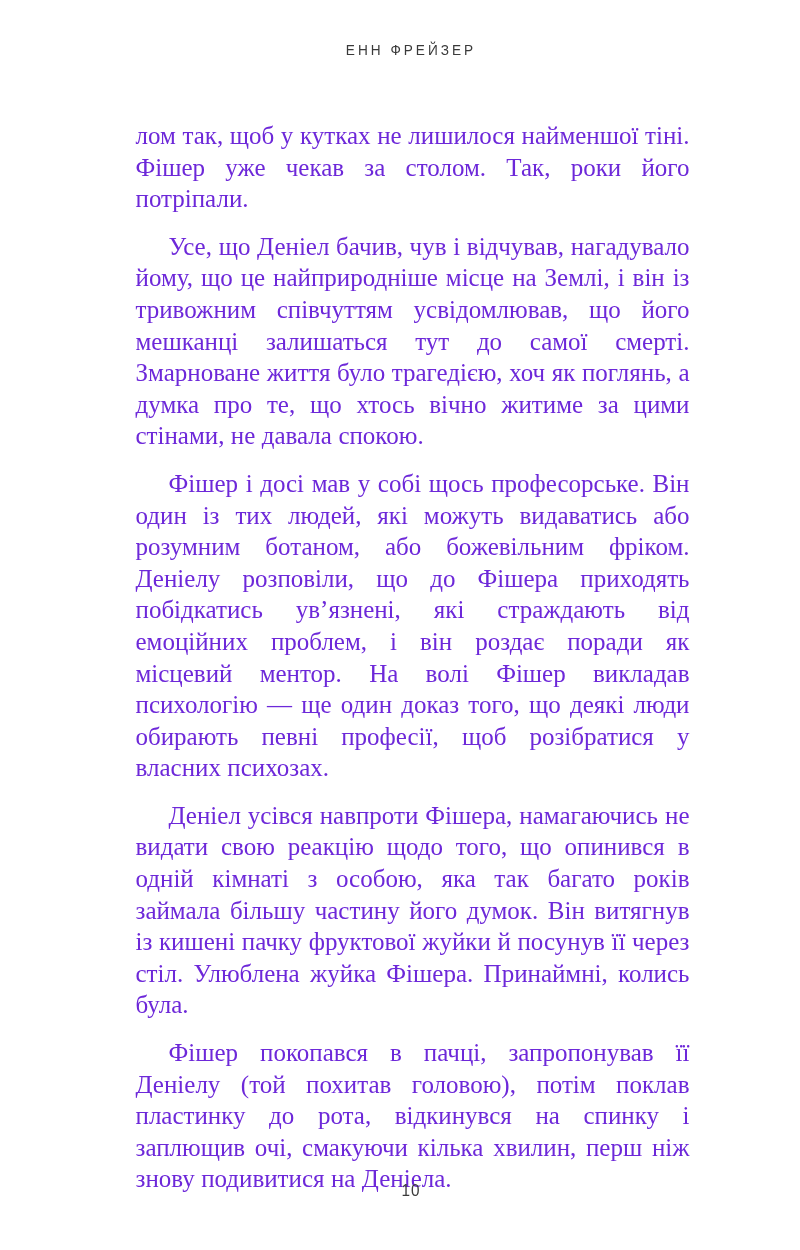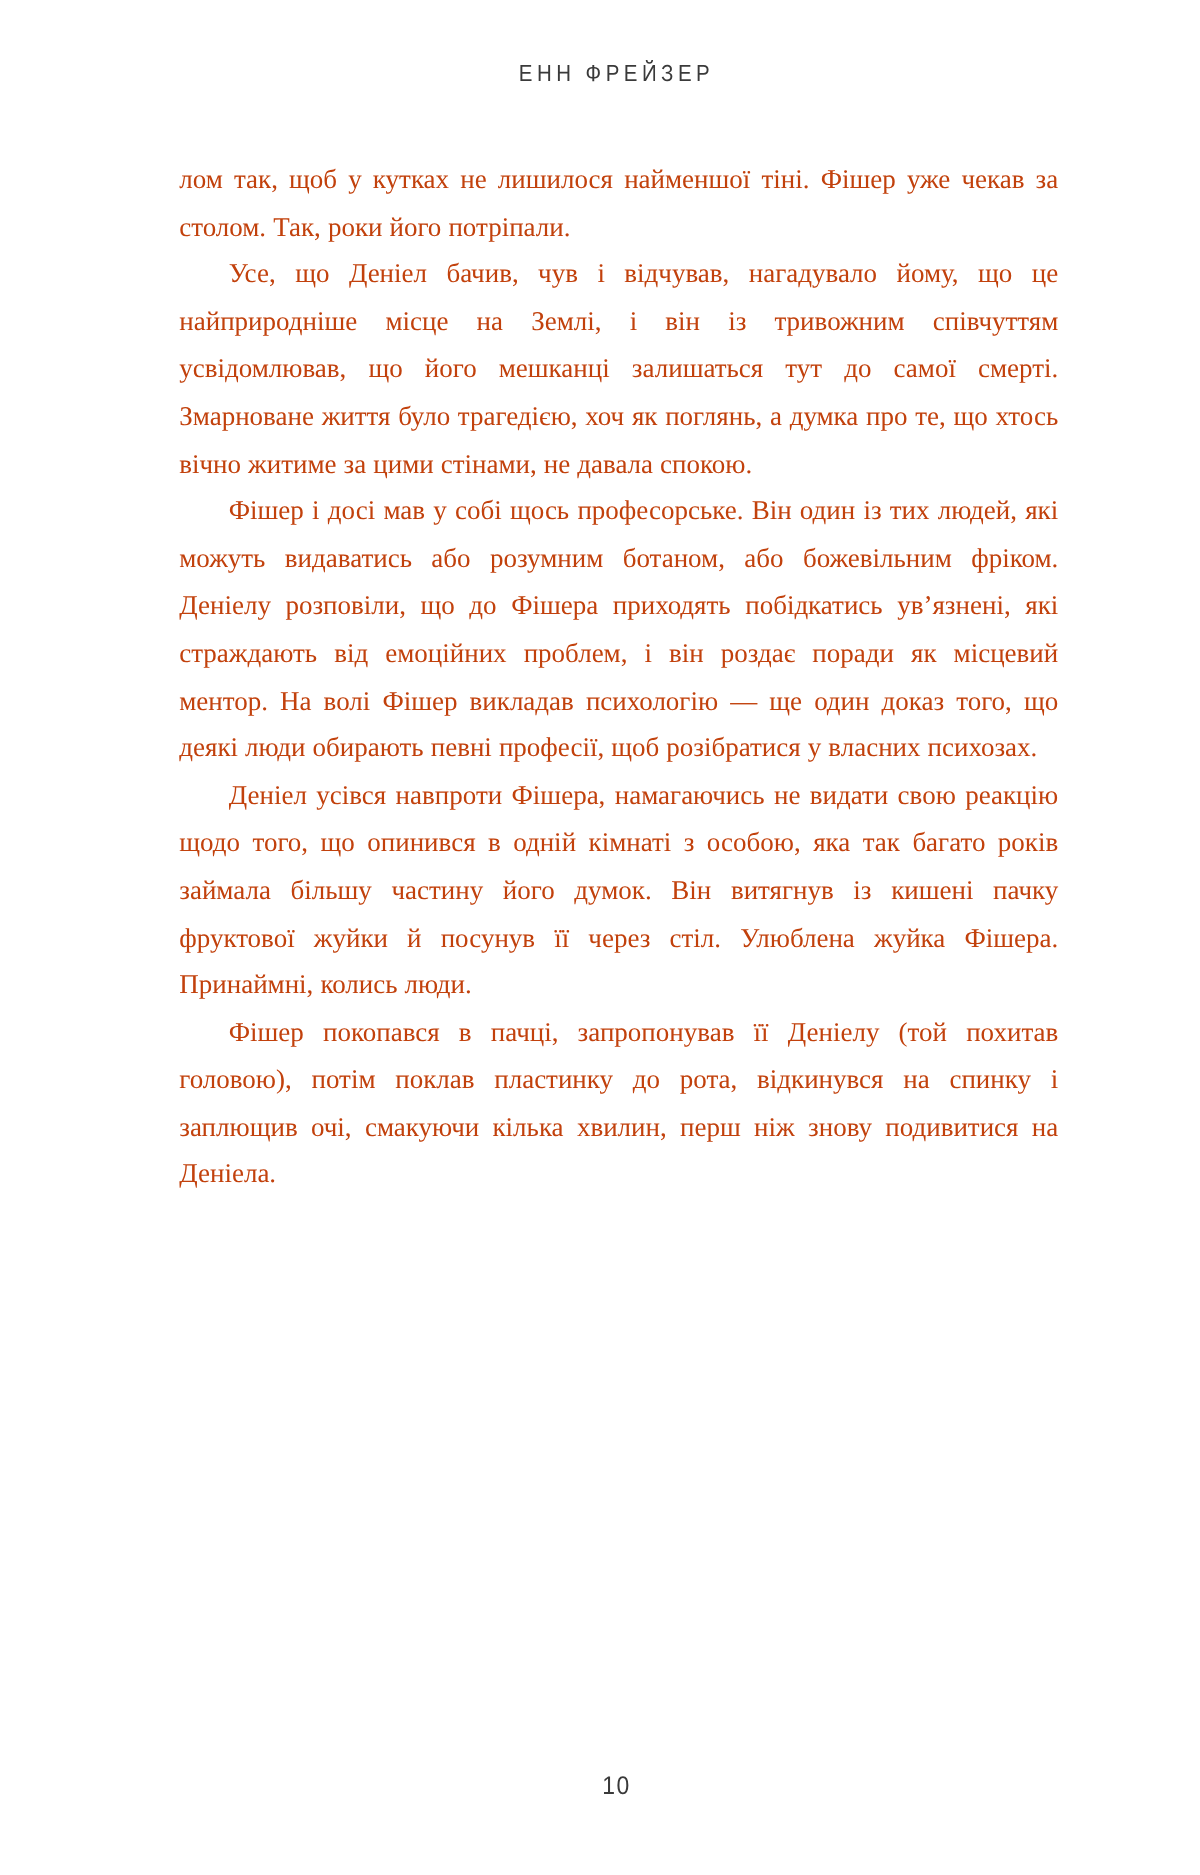--- a/index.html
+++ b/index.html
@@ -33,25 +33,25 @@
     transform-origin: center top;
     white-space: nowrap;
   }
   .text-block {
     position: absolute;
     top: 104px;
     left: 109px;
     width: 586px;
   }
   .para {
-    margin: 0;
+    margin: 16px;
     font-family: "Liberation Serif", "DejaVu Serif", serif;
-    font-size: 18px;
+    font-size: 25px;
     line-height: 31.6px;
-    color: #c2410c;
+    color: #6d28d9;
     text-align: justify;
     text-indent: 33px;
     text-justify: inter-word;
     -webkit-hyphens: none;
     hyphens: none;
     word-spacing: 0.2px;
   }
   .para.no-indent {
     text-indent: 0;
   }
@@ -74,19 +74,19 @@
 <body>
 
 <div class="page">
 
   <div class="running-head">ЕНН ФРЕЙЗЕР</div>
 
   <div class="text-block">
     <p class="para no-indent">лом так, щоб у кутках не лишилося найменшої тіні. Фішер уже чекав за столом. Так, роки його потріпали.</p>
     <p class="para">Усе, що Деніел бачив, чув і відчував, нагадувало йому, що це найприродніше місце на Землі, і він із тривожним співчуттям усвідомлював, що його меш­канці залишаться тут до самої смерті. Змарноване життя було трагедією, хоч як поглянь, а думка про те, що хтось вічно житиме за цими стінами, не давала спокою.</p>
     <p class="para">Фішер і досі мав у собі щось професорське. Він один із тих людей, які можуть видаватись або ро­зумним ботаном, або божевільним фріком. Деніелу розповіли, що до Фішера приходять побідкатись ув’язнені, які страждають від емоційних проблем, і він роздає поради як місцевий ментор. На волі Фі­шер викладав психологію — ще один доказ того, що деякі люди обирають певні професії, щоб розібратися у власних психозах.</p>
-    <p class="para">Деніел усівся навпроти Фішера, намагаючись не видати свою реакцію щодо того, що опинився в одній кімнаті з особою, яка так багато років за­ймала більшу частину його думок. Він витягнув із кишені пачку фруктової жуйки й посунув її через стіл. Улюблена жуйка Фішера. Принаймні, колись люди.</p>
+    <p class="para">Деніел усівся навпроти Фішера, намагаючись не видати свою реакцію щодо того, що опинився в одній кімнаті з особою, яка так багато років за­ймала більшу частину його думок. Він витягнув із кишені пачку фруктової жуйки й посунув її через стіл. Улюблена жуйка Фішера. Принаймні, колись була.</p>
     <p class="para">Фішер покопався в пачці, запропонував її Деніелу (той похитав головою), потім поклав пластинку до рота, відкинувся на спинку і заплющив очі, смакую­чи кілька хвилин, перш ніж знову подивитися на Деніела.</p>
   </div>
 
   <div class="page-number">10</div>
 
 </div>
 
 </body></html>

